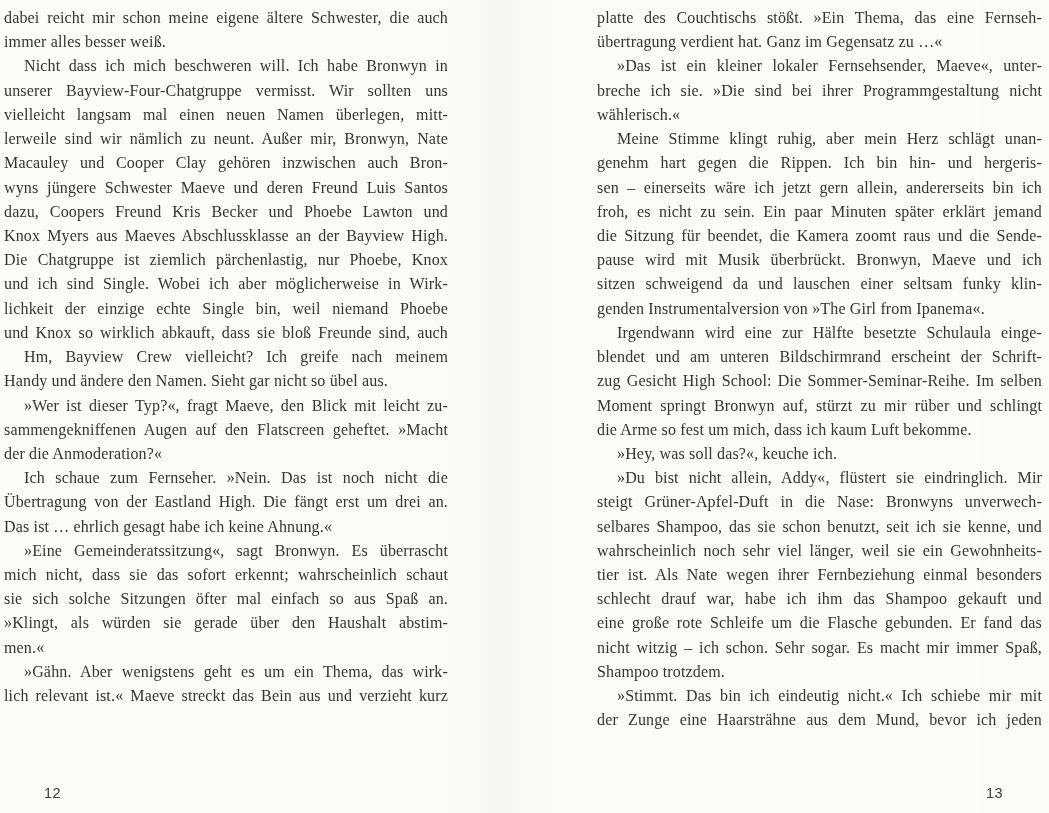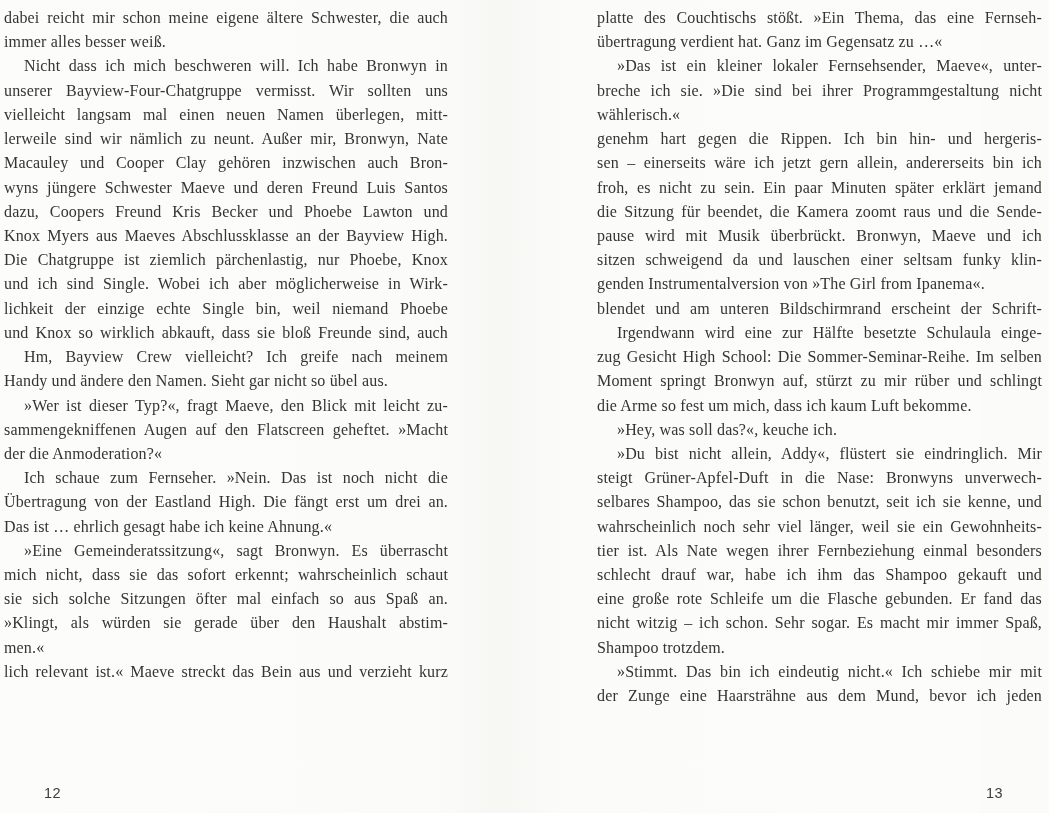--- a/index.html
+++ b/index.html
@@ -77,38 +77,40 @@
       <div class="line"><span class="">sammengekniffenen Augen auf den Flatscreen geheftet. »Macht</span></div>
       <div class="line end"><span class="">der die Anmoderation?«</span></div>
       <div class="line indent"><span class="">Ich schaue zum Fernseher. »Nein. Das ist noch nicht die</span></div>
       <div class="line"><span class="">Übertragung von der Eastland High. Die fängt erst um drei an.</span></div>
       <div class="line end"><span class="">Das ist … ehrlich gesagt habe ich keine Ahnung.«</span></div>
       <div class="line indent"><span class="">»Eine Gemeinderatssitzung«, sagt Bronwyn. Es überrascht</span></div>
       <div class="line"><span class="">mich nicht, dass sie das sofort erkennt; wahrscheinlich schaut</span></div>
       <div class="line"><span class="">sie sich solche Sitzungen öfter mal einfach so aus Spaß an.</span></div>
       <div class="line"><span class="">»Klingt, als würden sie gerade über den Haushalt abstim-</span></div>
       <div class="line end"><span class="">men.«</span></div>
+      <div class="line indent"><span class="">»Gähn. Aber wenigstens geht es um ein Thema, das wirk-</span></div>
       <div class="line"><span class="">lich relevant ist.« Maeve streckt das Bein aus und verzieht kurz</span></div>
     </div>
 
   <div class="textblock right">
       <div class="line"><span class="">platte des Couchtischs stößt. »Ein Thema, das eine Fernseh-</span></div>
       <div class="line end"><span class="">übertragung verdient hat. Ganz im Gegensatz zu …«</span></div>
       <div class="line indent"><span class="">»Das ist ein kleiner lokaler Fernsehsender, Maeve«, unter-</span></div>
       <div class="line"><span class="">breche ich sie. »Die sind bei ihrer Programmgestaltung nicht</span></div>
       <div class="line end"><span class="">wählerisch.«</span></div>
+      <div class="line indent"><span class="">Meine Stimme klingt ruhig, aber mein Herz schlägt unan-</span></div>
       <div class="line"><span class="">genehm hart gegen die Rippen. Ich bin hin- und hergeris-</span></div>
       <div class="line"><span class="">sen – einerseits wäre ich jetzt gern allein, andererseits bin ich</span></div>
       <div class="line"><span class="">froh, es nicht zu sein. Ein paar Minuten später erklärt jemand</span></div>
       <div class="line"><span class="">die Sitzung für beendet, die Kamera zoomt raus und die Sende-</span></div>
       <div class="line"><span class="">pause wird mit Musik überbrückt. Bronwyn, Maeve und ich</span></div>
       <div class="line"><span class="">sitzen schweigend da und lauschen einer seltsam funky klin-</span></div>
       <div class="line end"><span class="">genden Instrumentalversion von »The Girl from Ipanema«.</span></div>
+      <div class="line indent"><span class="">Irgendwann wird eine zur Hälfte besetzte Schulaula einge-</span></div>
       <div class="line"><span class="">blendet und am unteren Bildschirmrand erscheint der Schrift-</span></div>
-      <div class="line indent"><span class="">Irgendwann wird eine zur Hälfte besetzte Schulaula einge-</span></div>
       <div class="line"><span class="">zug </span><span class="it">Gesicht High School: Die Sommer-Seminar-Reihe</span><span class="">. Im selben</span></div>
       <div class="line"><span class="">Moment springt Bronwyn auf, stürzt zu mir rüber und schlingt</span></div>
       <div class="line end"><span class="">die Arme so fest um mich, dass ich kaum Luft bekomme.</span></div>
       <div class="line indent end"><span class="">»Hey, was soll das?«, keuche ich.</span></div>
       <div class="line indent"><span class="">»Du bist nicht allein, Addy«, flüstert sie eindringlich. Mir</span></div>
       <div class="line"><span class="">steigt Grüner-Apfel-Duft in die Nase: Bronwyns unverwech-</span></div>
       <div class="line"><span class="">selbares Shampoo, das sie schon benutzt, seit ich sie kenne, und</span></div>
       <div class="line"><span class="">wahrscheinlich noch sehr viel länger, weil sie ein Gewohnheits-</span></div>
       <div class="line"><span class="">tier ist. Als Nate wegen ihrer Fernbeziehung einmal besonders</span></div>
       <div class="line"><span class="">schlecht drauf war, habe ich ihm das Shampoo gekauft und</span></div>

